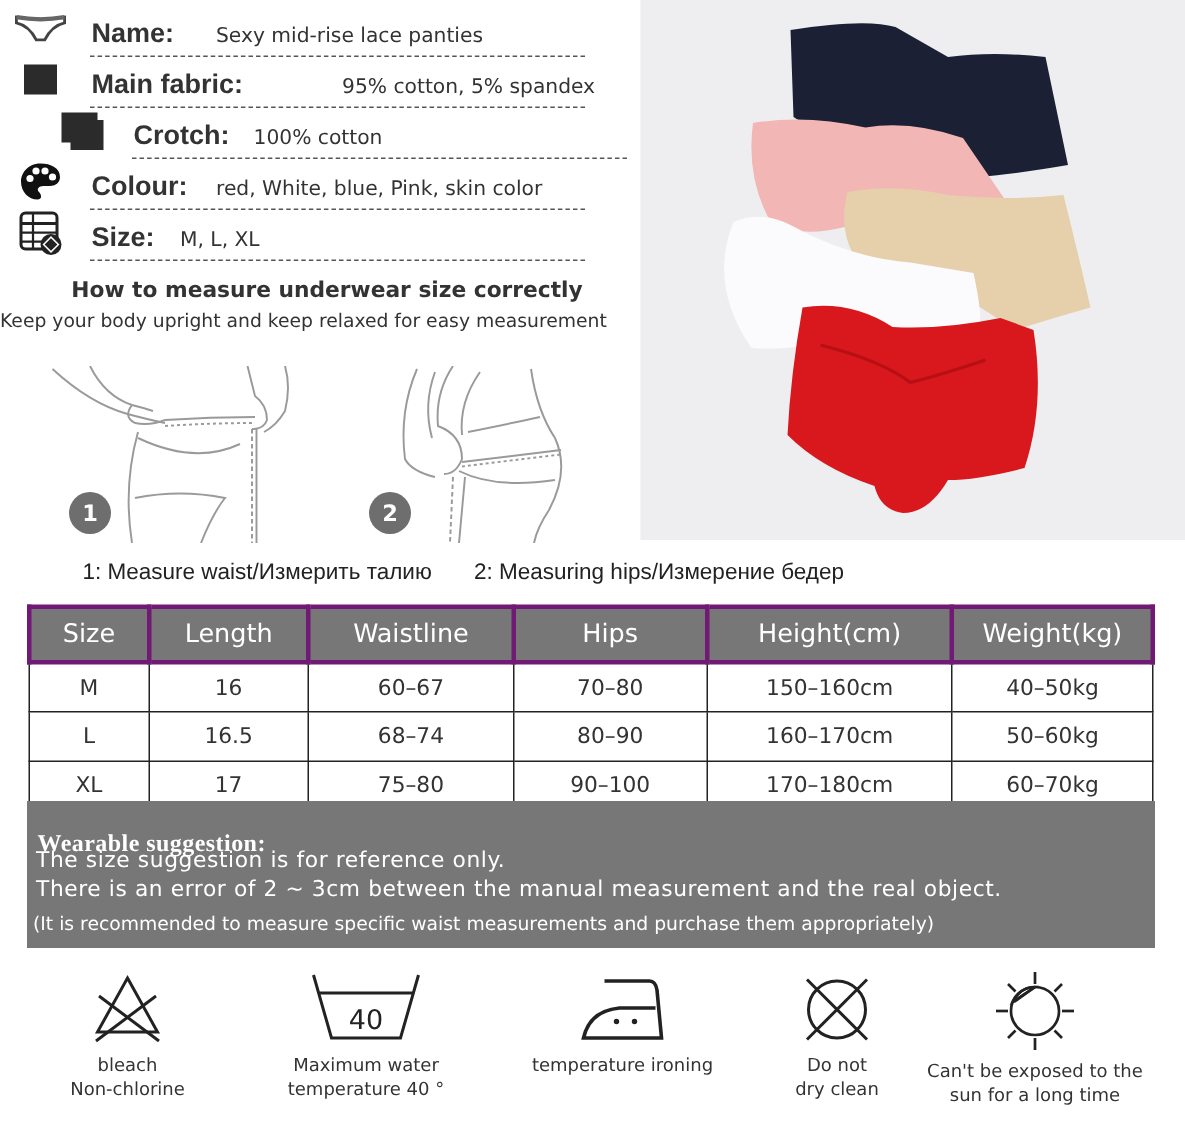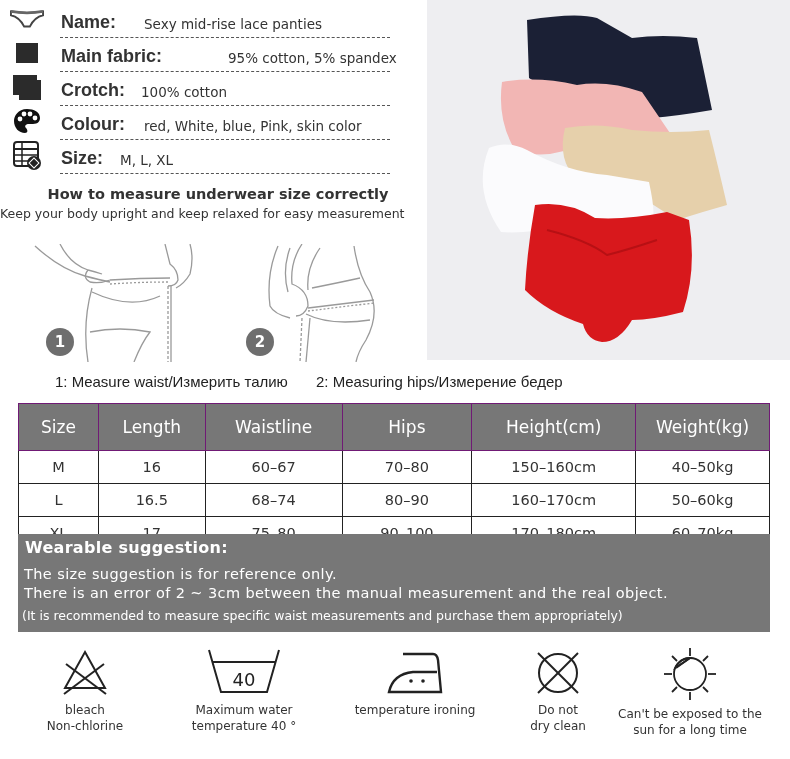--- a/index.html
+++ b/index.html
@@ -22,26 +22,26 @@
 
   
   .photo { position: absolute; left: 427px; top: 0; width: 363px; height: 360px; background: #eeeef1; overflow: hidden; }
 
   
   .caption { position: absolute; top: 373px; left: 55px; font-family: "Liberation Sans", sans-serif; font-size: 15px; color: #222; white-space: nowrap; }
   .caption span { margin-right: 24px; }
 
   
   .size-table { position: absolute; left: 18px; top: 403px; width: 752px; border-collapse: collapse; font-family: "DejaVu Sans", sans-serif; }
-  .size-table th { background: #777777; color: #fff; font-weight: normal; font-size: 17px; height: 47px; border: 1px solid #701a75; padding: 0; text-align: center; }
+  .size-table th { background: #777777; color: #fff; font-weight: normal; font-size: 17px; height: 37px; border: 3px solid #701a75; padding: 0; text-align: center; }
   .size-table td { background: #fff; color: #333; font-size: 14.5px; height: 33px; border: 1px solid #222; text-align: center; padding: 0; }
 
   
   .suggest { position: absolute; left: 18px; top: 534px; width: 752px; height: 98px; background: #777777; color: #fff; font-family: "DejaVu Sans", sans-serif; }
-  .suggest .s-title { position: absolute; left: 7px; top: 4px; font-size: 16px; font-weight: bold; letter-spacing: 0.3px; }
+  .suggest .s-title { position: absolute; left: 7px; top: 20px; font-size: 16px; font-weight: bold; letter-spacing: 0.3px; font-family: Liberation Serif, serif; }
   .suggest .s-line { position: absolute; left: 6px; font-size: 14.5px; white-space: nowrap; letter-spacing: 0.4px; }
   .suggest .s-small { position: absolute; left: 4px; font-size: 12.5px; white-space: nowrap; }
 
   
   .care { position: absolute; top: 648px; width: 170px; text-align: center; }
   .care svg { display: block; margin: 0 auto; }
   .care .care-label { margin-top: 6px; font-family: "DejaVu Sans", sans-serif; font-size: 12px; line-height: 16px; color: #333; }
 </style>
 </head>
 <body>
@@ -61,21 +61,21 @@
   <div class="spec-row" style="top:38px;">
     <span class="icon">
       <svg width="26" height="24">
           <rect x="2" y="2" width="22" height="20" fill="#2b2b2b"></rect>
         </svg>
     </span>
     <span class="label">Main fabric:</span>
     <span class="value" style="left:180px;margin-left:48px;">95% cotton, 5% spandex</span>
     <span class="line"></span>
   </div>
-  <div class="spec-row" style="top:72px;">
+  <div class="spec-row" style="top:72px;margin-left:28px;">
     <span class="icon">
       <svg width="32" height="28">
           <rect x="2" y="2" width="24" height="20" fill="#2b2b2b"></rect>
           <rect x="8" y="7" width="22" height="20" fill="#2b2b2b"></rect>
         </svg>
     </span>
     <span class="label">Crotch:</span>
     <span class="value" style="left:141px;">100% cotton</span>
     <span class="line"></span>
   </div>

